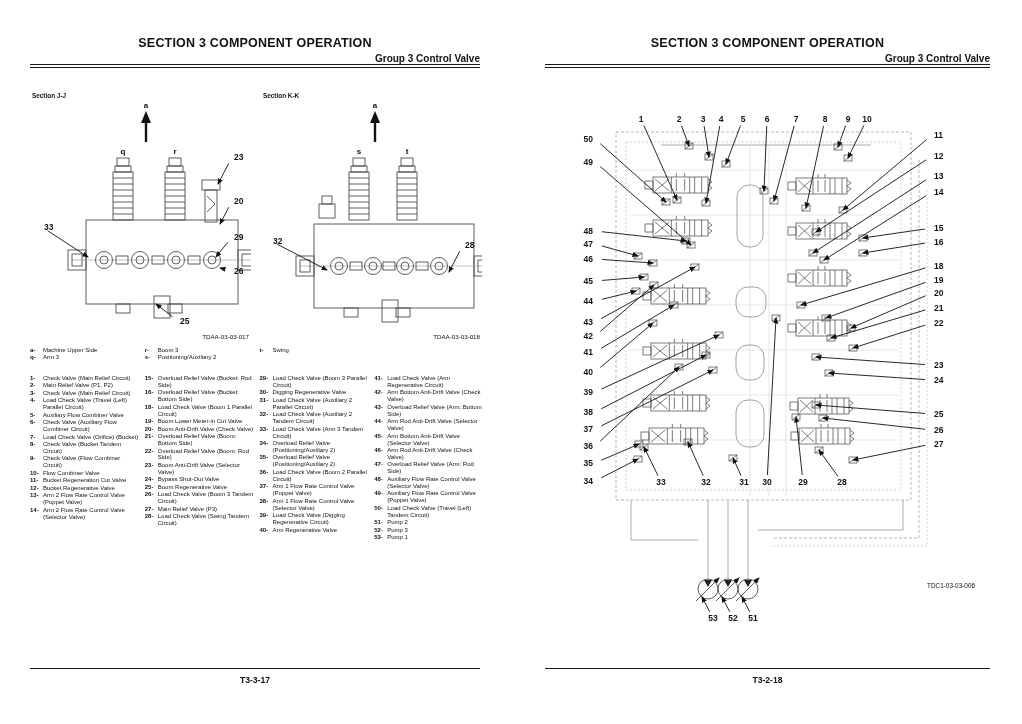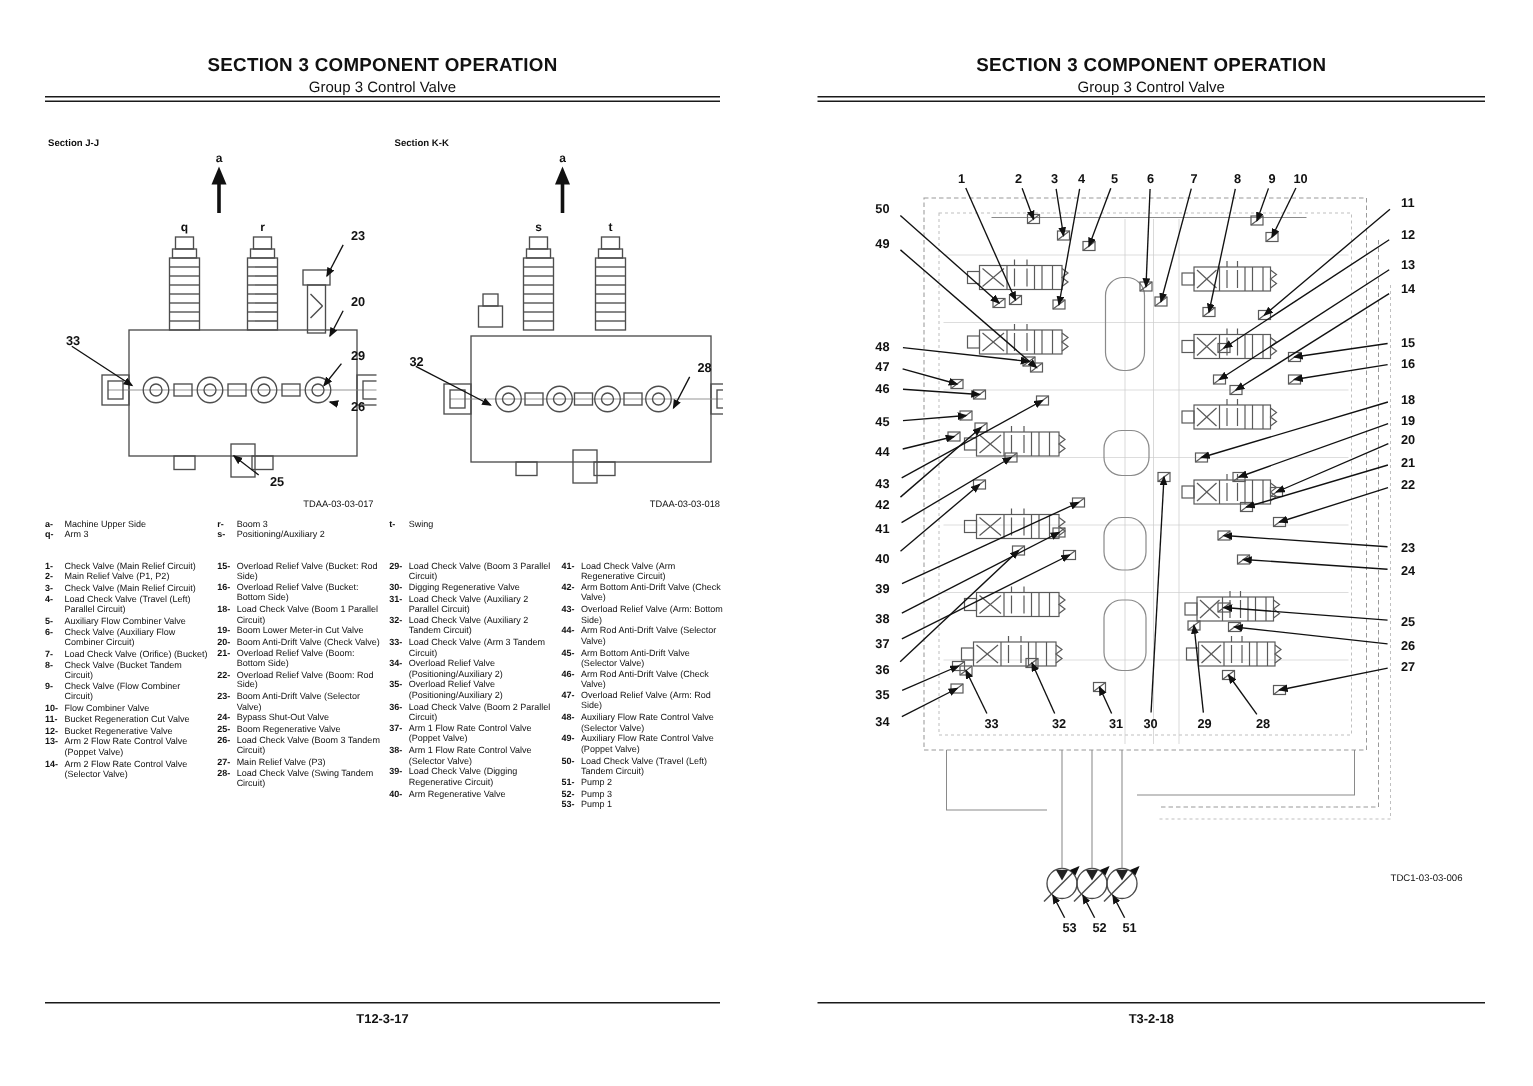--- a/index.html
+++ b/index.html
@@ -6,21 +6,21 @@
   .sheet{position:relative;width:1022px;height:724px;background:#fff;overflow:hidden;
          font-family:"Liberation Sans",sans-serif;color:#111;}
   .page{position:absolute;top:0;height:724px;}
   .page--left{left:0;width:511px;}
   .page--right{left:511px;width:511px;}
 
   .ph{position:absolute;text-align:center;}
   .page--left  .ph{top:36px;left:30px;right:31px;}
   .page--right .ph{top:36px;left:34px;right:32px;}
   .ph-title{font-size:12.5px;font-weight:bold;letter-spacing:.2px;}
-  .ph-sub{font-size:10px;font-weight:normal;margin-top:3px;}
+  .ph-sub{font-size:10px;font-weight:bold;margin-top:3px;text-align:right;}
   .hrule{position:absolute;top:64px;height:2.4px;border-top:1.3px solid #1a1a1a;border-bottom:1.3px solid #1a1a1a;}
   .page--left  .hrule{left:30px;right:31px;}
   .page--right .hrule{left:34px;right:32px;}
 
   .figures-row{position:absolute;top:92px;left:28px;right:29px;display:flex;gap:8px;}
   .figure{position:relative;width:223px;height:248px;}
   .fig-caption{position:absolute;top:0;left:4px;font-size:6.4px;font-weight:bold;}
   .figure svg{position:absolute;top:8px;left:0;}
   .fig-id{position:absolute;bottom:0;right:2px;font-size:6.2px;}
 
@@ -456,21 +456,21 @@
             </div>
             <div class="lrow">
               <span class="ln">53-</span>
               <span class="lt">Pump 1</span>
             </div>
           </div>
         </div>
       </div>
 
     <div class="pfoot">
-      <span>T12-3-17</span>
+      <span>T3-3-17</span>
     </div>
   </div>
 
   <div class="page page--right">
     <div class="ph">
       <div class="ph-title">SECTION 3 COMPONENT OPERATION</div>
       <div class="ph-sub">Group 3 Control Valve</div>
     </div>
     <div class="hrule"></div>
 

